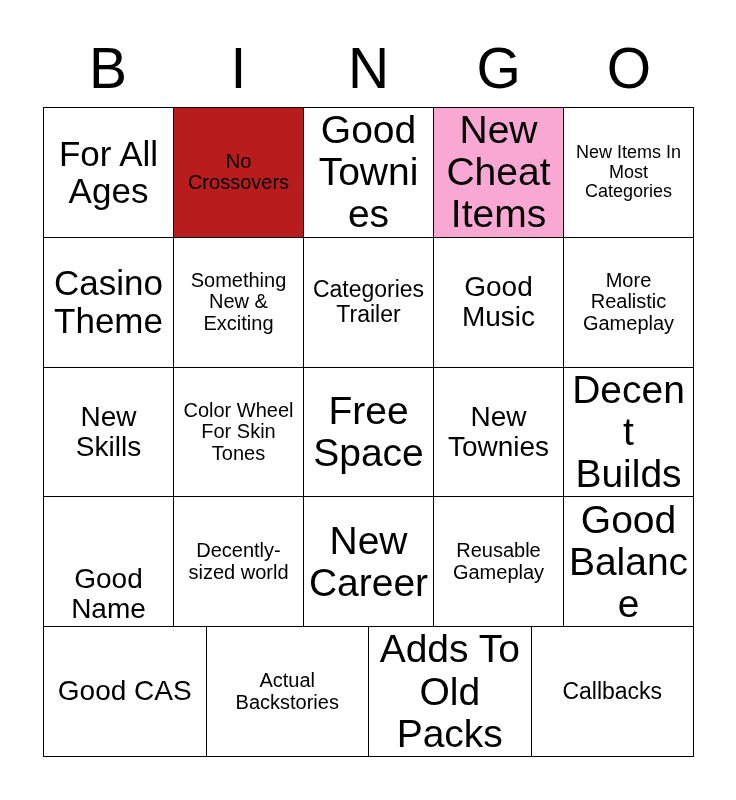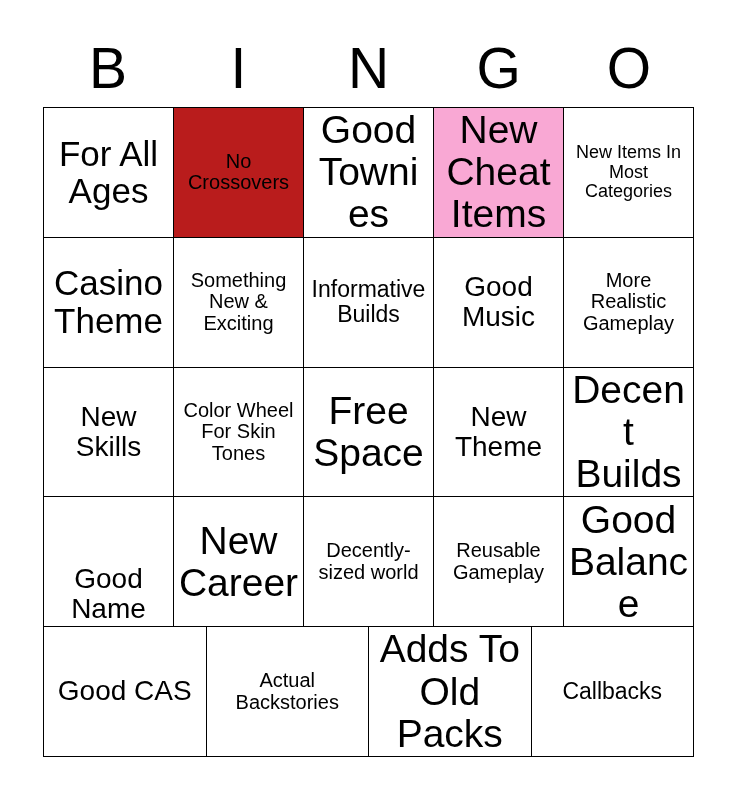--- a/index.html
+++ b/index.html
@@ -131,57 +131,57 @@
     </div>
 
     <div class="bingo-row">
       <div class="bingo-cell" style="background: rgb(255, 255, 255); border-right-color: rgb(0, 0, 0); border-bottom-color: rgb(0, 0, 0);">
           <span class="cell-text fs-lg" style="color: rgb(0, 0, 0);">Casino Theme</span>
         </div>
       <div class="bingo-cell" style="background: rgb(255, 255, 255); border-right-color: rgb(0, 0, 0); border-bottom-color: rgb(0, 0, 0); justify-content: center;">
           <span class="cell-text fs-xs" style="color: rgb(0, 0, 0);">Something New &amp; Exciting</span>
         </div>
       <div class="bingo-cell" style="background: rgb(255, 255, 255); border-right-color: rgb(0, 0, 0); border-bottom-color: rgb(0, 0, 0);">
-          <span class="cell-text fs-sm" style="color: rgb(0, 0, 0);">Informative Builds</span>
+          <span class="cell-text fs-sm" style="color: rgb(0, 0, 0);">Categories Trailer</span>
         </div>
       <div class="bingo-cell" style="background: rgb(255, 255, 255); border-right-color: rgb(0, 0, 0); border-bottom-color: rgb(0, 0, 0);">
           <span class="cell-text fs-xl" style="color: rgb(0, 0, 0);">Good Music</span>
         </div>
       <div class="bingo-cell" style="background: rgb(255, 255, 255); border-right-color: rgb(0, 0, 0); border-bottom-color: rgb(0, 0, 0);">
           <span class="cell-text fs-xs" style="color: rgb(0, 0, 0);">More Realistic Gameplay</span>
         </div>
     </div>
 
     <div class="bingo-row">
       <div class="bingo-cell" style="background: rgb(255, 255, 255); border-right-color: rgb(0, 0, 0); border-bottom-color: rgb(0, 0, 0);">
           <span class="cell-text fs-xl" style="color: rgb(0, 0, 0);">New Skills</span>
         </div>
       <div class="bingo-cell" style="background: rgb(255, 255, 255); border-right-color: rgb(0, 0, 0); border-bottom-color: rgb(0, 0, 0);">
           <span class="cell-text fs-xs" style="color: rgb(0, 0, 0);">Color Wheel For Skin Tones</span>
         </div>
       <div class="bingo-cell" style="background: rgb(255, 255, 255); border-right-color: rgb(0, 0, 0); border-bottom-color: rgb(0, 0, 0);">
           <span class="cell-text fs-md" style="color: rgb(0, 0, 0);">Free Space</span>
         </div>
       <div class="bingo-cell" style="background: rgb(255, 255, 255); border-right-color: rgb(0, 0, 0); border-bottom-color: rgb(0, 0, 0);">
-          <span class="cell-text fs-xl" style="color: rgb(0, 0, 0);">New Theme</span>
+          <span class="cell-text fs-xl" style="color: rgb(0, 0, 0);">New Townies</span>
         </div>
       <div class="bingo-cell" style="background: rgb(255, 255, 255); border-right-color: rgb(0, 0, 0); border-bottom-color: rgb(0, 0, 0);">
           <span class="cell-text fs-md" style="color: rgb(0, 0, 0);">Decent Builds</span>
         </div>
     </div>
 
     <div class="bingo-row">
       <div class="bingo-cell" style="background: rgb(255, 255, 255); border-right-color: rgb(0, 0, 0); border-bottom-color: rgb(0, 0, 0); align-items: flex-end;">
           <span class="cell-text fs-xl" style="color: rgb(0, 0, 0);">Good Name</span>
         </div>
       <div class="bingo-cell" style="background: rgb(255, 255, 255); border-right-color: rgb(0, 0, 0); border-bottom-color: rgb(0, 0, 0);">
+          <span class="cell-text fs-xs" style="color: rgb(0, 0, 0);">Decently-sized world</span>
+        </div>
+      <div class="bingo-cell" style="background: rgb(255, 255, 255); border-right-color: rgb(0, 0, 0); border-bottom-color: rgb(0, 0, 0);">
           <span class="cell-text fs-md" style="color: rgb(0, 0, 0);">New Career</span>
-        </div>
-      <div class="bingo-cell" style="background: rgb(255, 255, 255); border-right-color: rgb(0, 0, 0); border-bottom-color: rgb(0, 0, 0);">
-          <span class="cell-text fs-xs" style="color: rgb(0, 0, 0);">Decently-sized world</span>
         </div>
       <div class="bingo-cell" style="background: rgb(255, 255, 255); border-right-color: rgb(0, 0, 0); border-bottom-color: rgb(0, 0, 0);">
           <span class="cell-text fs-xs" style="color: rgb(0, 0, 0);">Reusable Gameplay</span>
         </div>
       <div class="bingo-cell" style="background: rgb(255, 255, 255); border-right-color: rgb(0, 0, 0); border-bottom-color: rgb(0, 0, 0);">
           <span class="cell-text fs-md" style="color: rgb(0, 0, 0);">Good Balance</span>
         </div>
     </div>
 
     <div class="bingo-row">

